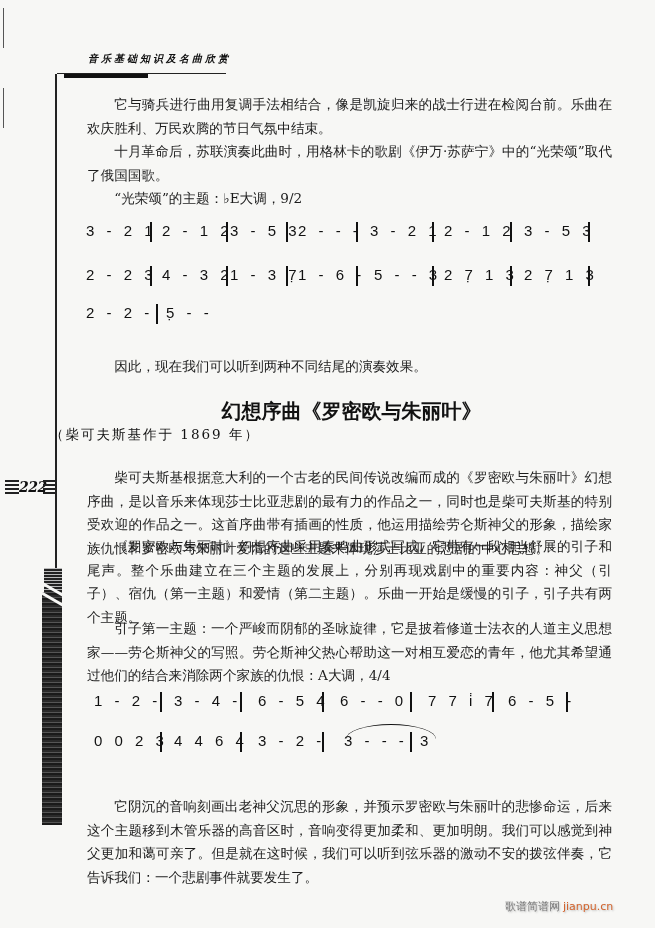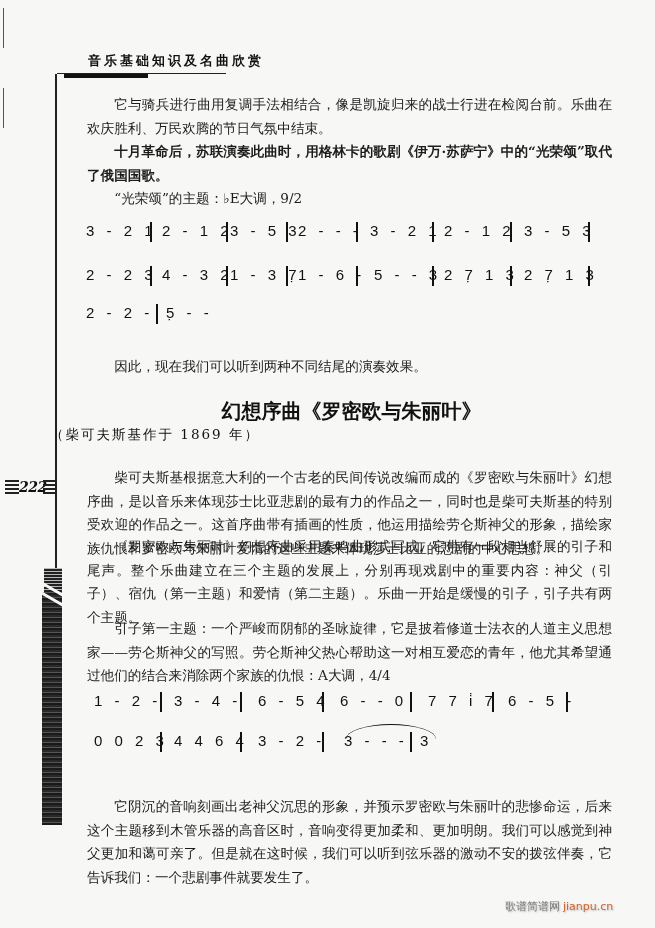--- a/index.html
+++ b/index.html
@@ -6,22 +6,22 @@
   body {
     width: 655px; height: 928px; position: relative; overflow: hidden;
     background: #f7f7f5;
     font-family: "DejaVu Serif", serif;
     color: #1c1c1c;
   }
   .page-edge-top { position: absolute; left: 3px; top: 8px; width: 1px; height: 40px; background: #555; }
   .page-edge-mid { position: absolute; left: 3px; top: 88px; width: 1px; height: 40px; background: #555; }
   .header-title {
     position: absolute; left: 88px; top: 52px;
-    font-family: "DejaVu Serif", serif; font-weight: bold; 
-    font-size: 13px; letter-spacing: 3px; color: #111;
+    font-family: "DejaVu Serif", serif; font-weight: bold; font-style: italic;
+    font-size: 10px; letter-spacing: 3px; color: #111;
   }
   .header-rule { position: absolute; left: 57px; top: 73px; width: 169px; height: 1px; background: #222; }
   .header-rule-thick { position: absolute; left: 64px; top: 74px; width: 84px; height: 4px; background: #111; }
   .left-rule { position: absolute; left: 55px; top: 74px; width: 2px; height: 665px; background: #222; }
   .left-bar {
     position: absolute; left: 42px; top: 592px; width: 20px; height: 233px;
     background: repeating-linear-gradient(0deg, #1a1a1a 0 2px, #555 2px 3px, #2a2a2a 3px 5px);
   }
   .left-bar-slash1 { position: absolute; left: 40px; top: 588px; width: 26px; height: 3px; background: #f7f7f5; transform: rotate(30deg); }
   .left-bar-slash2 { position: absolute; left: 40px; top: 598px; width: 26px; height: 3px; background: #f7f7f5; transform: rotate(30deg); }
@@ -88,21 +88,21 @@
   <span class="page-number">222</span>
   <div class="pn-lines-right"></div>
 </div>
 
 <div class="left-bar-top"></div>
 <div class="left-bar"></div>
 <div class="left-bar-slash1"></div>
 <div class="left-bar-slash2"></div>
 
 <p class="para" style="top:90px;">它与骑兵进行曲用复调手法相结合，像是凯旋归来的战士行进在检阅台前。乐曲在欢庆胜利、万民欢腾的节日气氛中结束。</p>
-<p class="para" style="top:137px;font-weight:bold;">十月革命后，苏联演奏此曲时，用格林卡的歌剧《伊万·苏萨宁》中的“光荣颂”取代了俄国国歌。</p>
+<p class="para" style="top:137px;">十月革命后，苏联演奏此曲时，用格林卡的歌剧《伊万·苏萨宁》中的“光荣颂”取代了俄国国歌。</p>
 <p class="para" style="top:184px;">“光荣颂”的主题：♭E大调，9/2</p>
 
 <div>
   <div class="jianpu-row" style="top:222px; width:530px;">
     <span class="measure" style="left:0px;">3 - 2 1</span>
     <span class="barline" style="left:64px;"></span>
     <span class="measure" style="left:76px;">2 - 1 2</span>
     <span class="barline" style="left:140px;"></span>
     <span class="measure" style="left:144px;">3 - 5 3</span>
     <span class="barline" style="left:200px;"></span>

